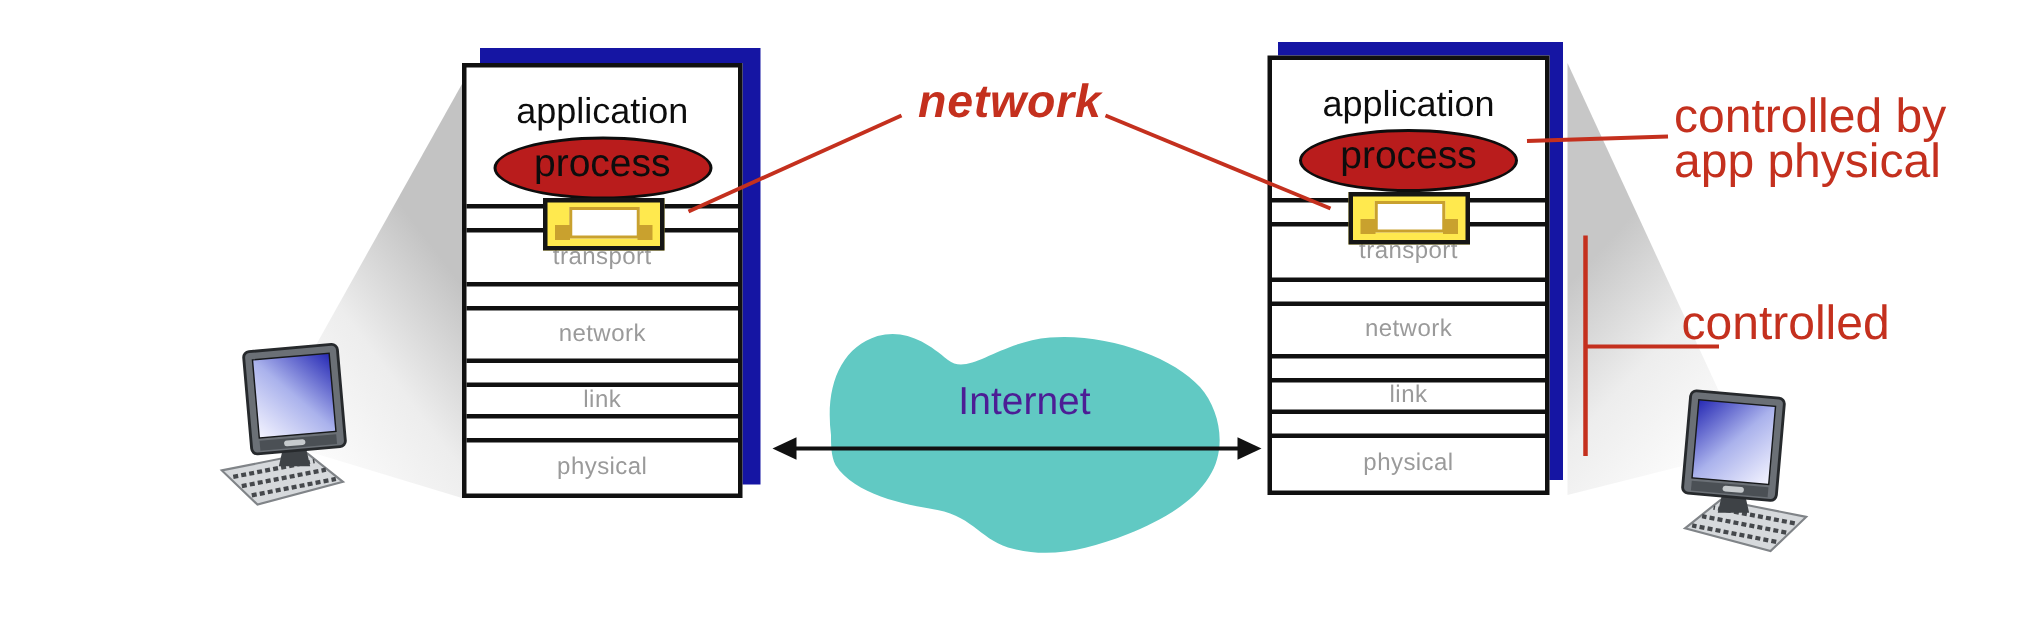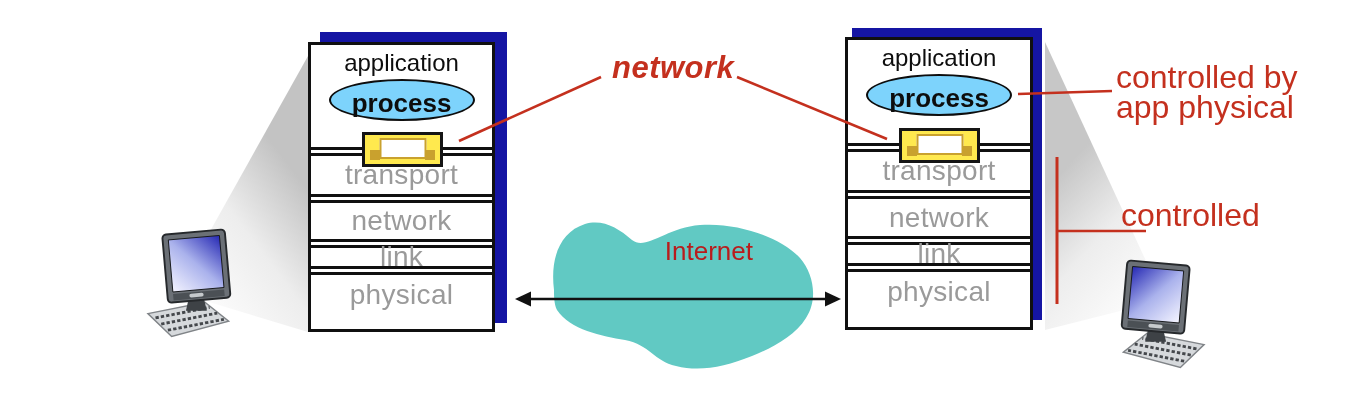--- a/index.html
+++ b/index.html
@@ -17,62 +17,62 @@
   .shadow-bar.sright{left:852px;top:28px;width:190px;height:292px;}
 
   .stack{
     position:absolute;border:3px solid #101010;background:#ffffff;z-index:2;
     box-sizing:border-box;display:flex;flex-direction:column;
   }
   .stack.sleft{left:308px;top:42px;width:187px;height:290px;}
   .stack.sright{left:845px;top:37px;width:188px;height:293px;}
 
   .sec{box-sizing:border-box;display:flex;align-items:center;justify-content:center;}
-  .sec.app{flex-direction:column;justify-content:flex-start;border-bottom:3px solid #101010;padding-top:4px;}
+  .sec.app{flex-direction:column;justify-content:flex-start;border-bottom:3px solid #101010;padding-top:16px;}
   .stack.sleft .app{height:105px;}
   .stack.sright .app{height:106px;}
 
   .layer{
-    border-top:3px solid #101010;border-bottom:3px solid #101010;margin-top:3px;
-    font-size:28px;color:#9A9A9A;letter-spacing:0.3px;
+    border-top:3px solid #101010;border-bottom:3px solid #101010;margin-top:13px;
+    font-size:16px;color:#9A9A9A;letter-spacing:0.3px;
   }
   .layer:last-child{border-bottom:none;}
   .lay-t{height:44px;}
   .lay-n{height:42px;}
   .lay-l{height:24px;}
   .lay-p{height:42px;}
   .stack.sright .lay-n{height:43px;}
   .stack.sright .lay-p{height:43px;}
 
   .app-label{font-size:24px;color:#0d0d0d;line-height:27px;}
   .process{
     width:146px;height:42px;border:2.5px solid #0d0d0d;border-radius:50%;
-    background:#7dd3fc;display:flex;align-items:flex-end;justify-content:center;
-    font-size:26px;color:#0d0d0d;margin-top:3px;box-sizing:border-box;font-weight:bold;
+    background:#b91c1c;display:flex;align-items:flex-start;justify-content:center;
+    font-size:26px;color:#0d0d0d;margin-top:3px;box-sizing:border-box;
   }
 
   
   .socket{
     position:absolute;width:81px;height:35px;background:#FFE94E;
     border:3px solid #151515;box-sizing:border-box;z-index:3;
   }
   .socket.kleft{left:362px;top:132px;}
   .socket.kright{left:899px;top:128px;}
   .socket-inner{
     position:absolute;left:50%;transform:translateX(-50%);top:3px;width:47px;height:21px;
     background:#ffffff;border:2.5px solid #C9A12E;box-sizing:border-box;
   }
   .socket-sq{position:absolute;bottom:4px;width:10px;height:10px;background:#C9A12E;}
   .socket-sq.sq-l{left:5px;}
   .socket-sq.sq-r{right:5px;}
 
   
   .lbl{position:absolute;z-index:6;white-space:nowrap;}
   .socket-lbl{left:612px;top:50px;font-size:31px;font-style:italic;font-weight:bold;color:#C4301E;letter-spacing:0.5px;}
-  .internet-lbl{left:613px;top:236px;width:140px;text-align:right;font-size:26px;color:#b91c1c;}
+  .internet-lbl{left:613px;top:252px;width:140px;text-align:center;font-size:26px;color:#4c1d95;}
   .ann{font-size:32px;line-height:30px;color:#C4301E;}
   .appdev{left:1116px;top:62px;}
   .os{left:1121px;top:200px;}
 </style>
 </head>
 <body>
 
 <div class="canvas">
 
   <svg class="underlay" width="1358" height="416" viewBox="0 0 1358 416">

